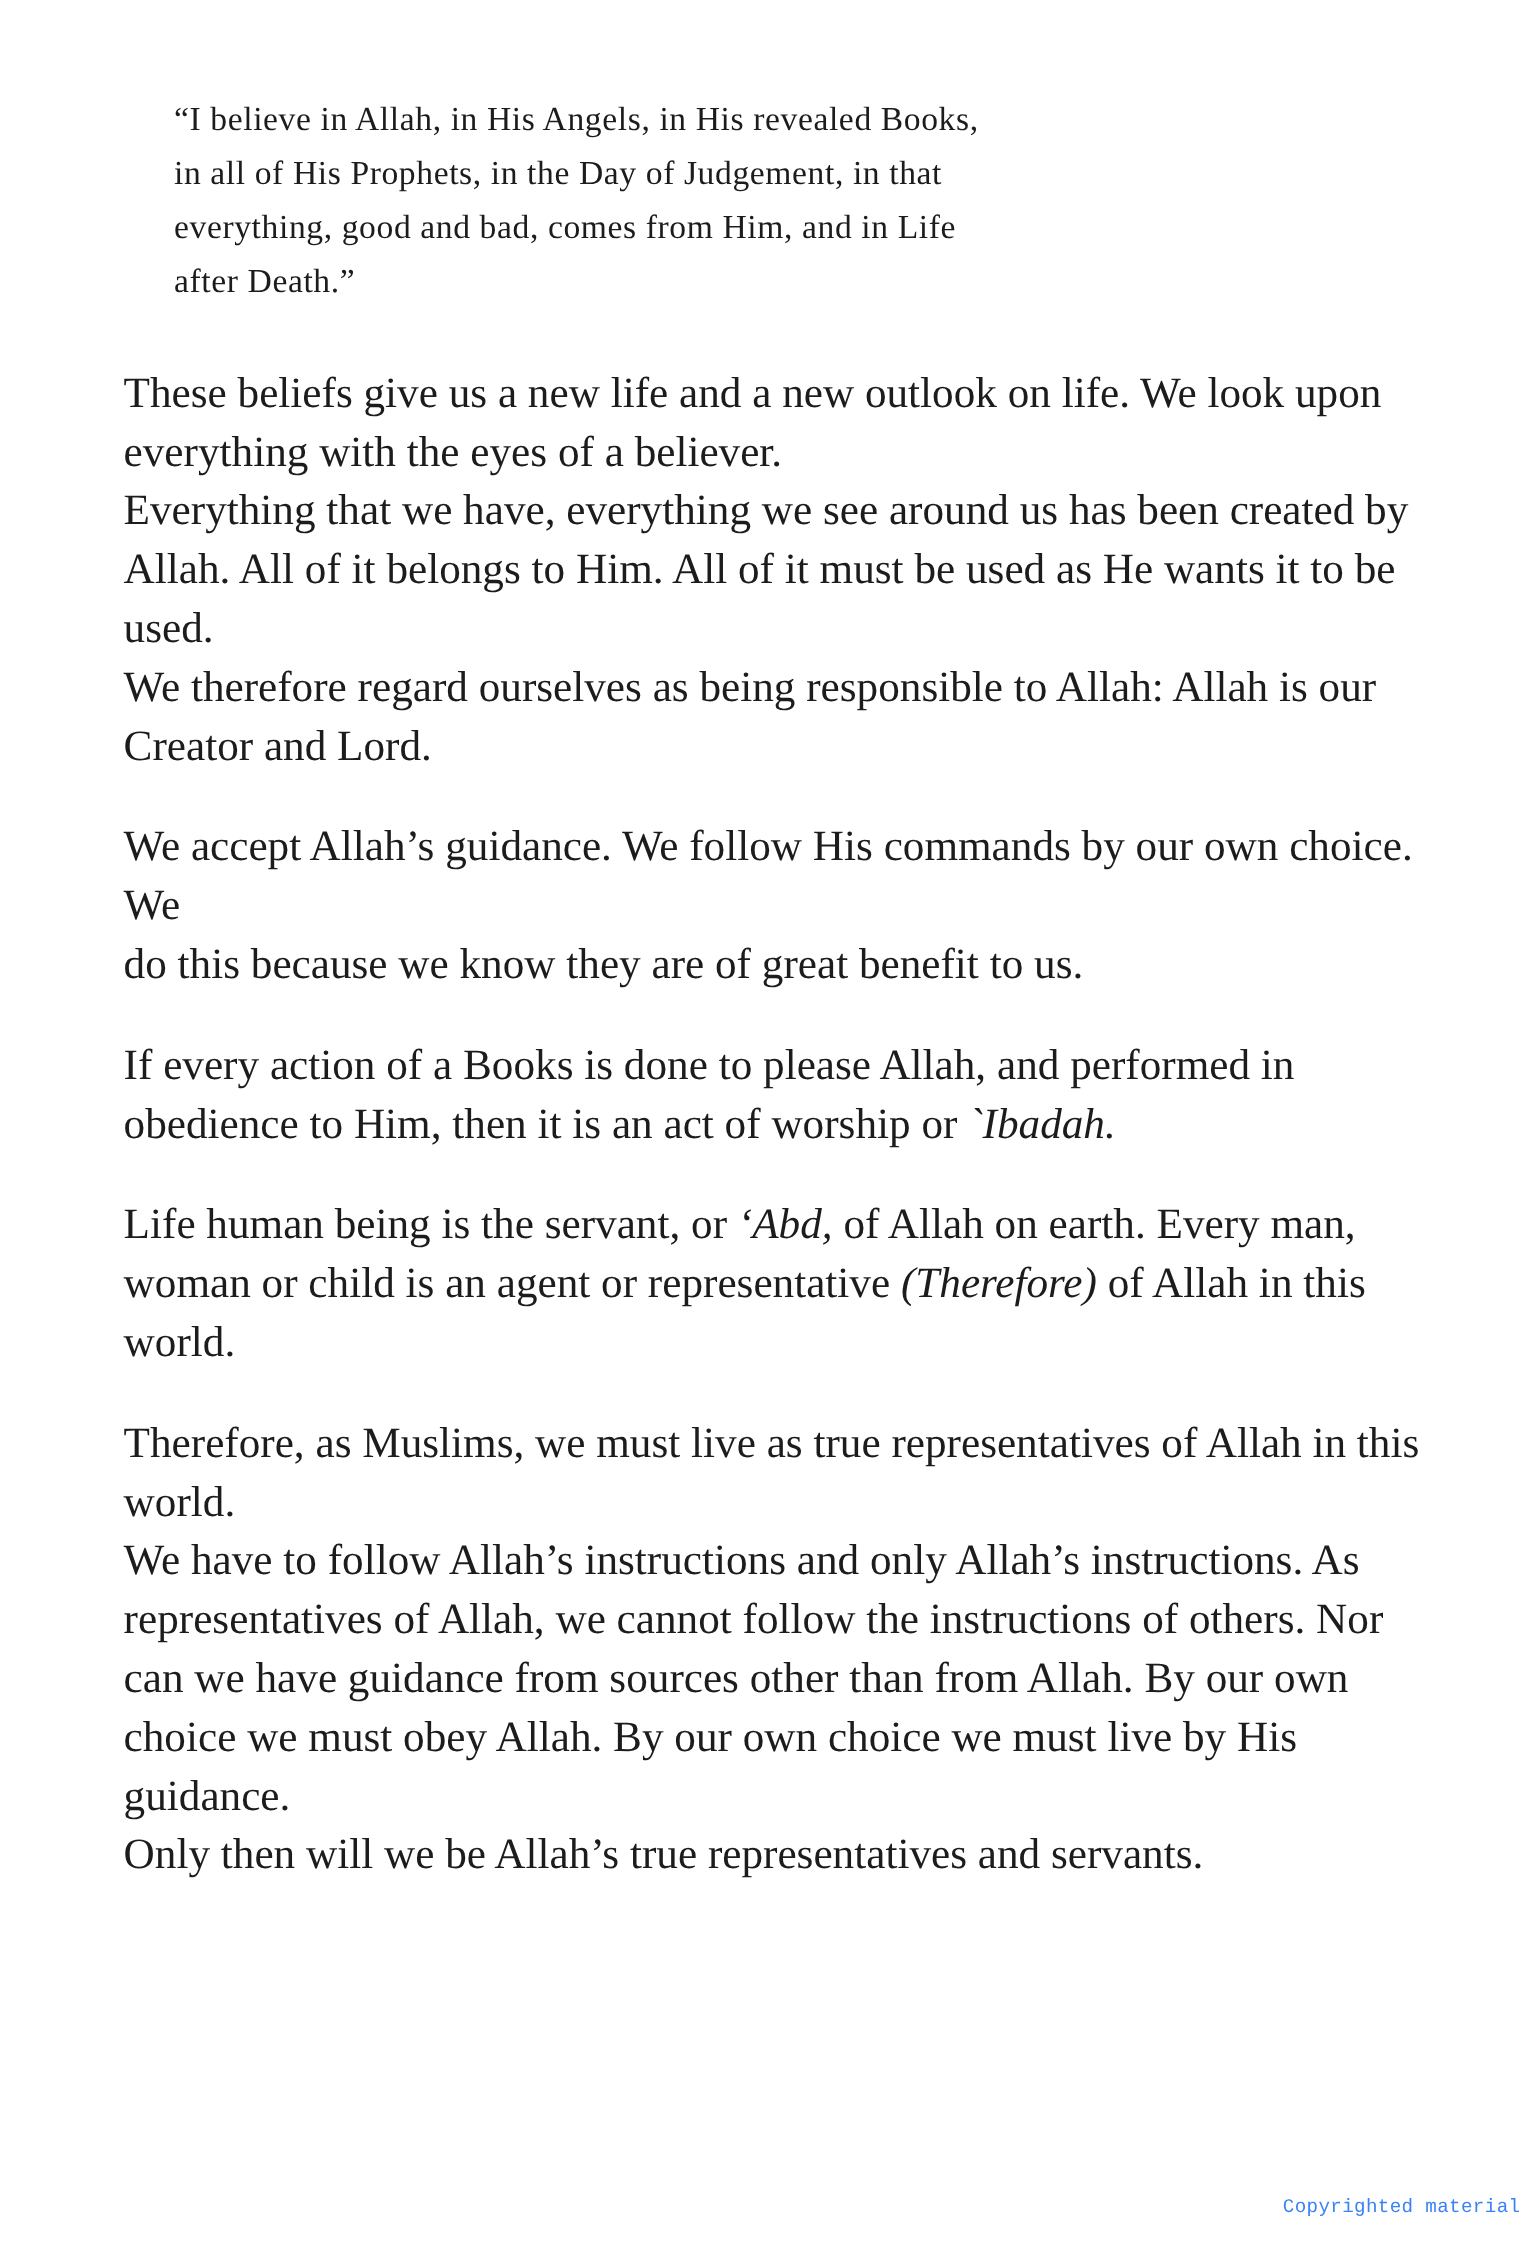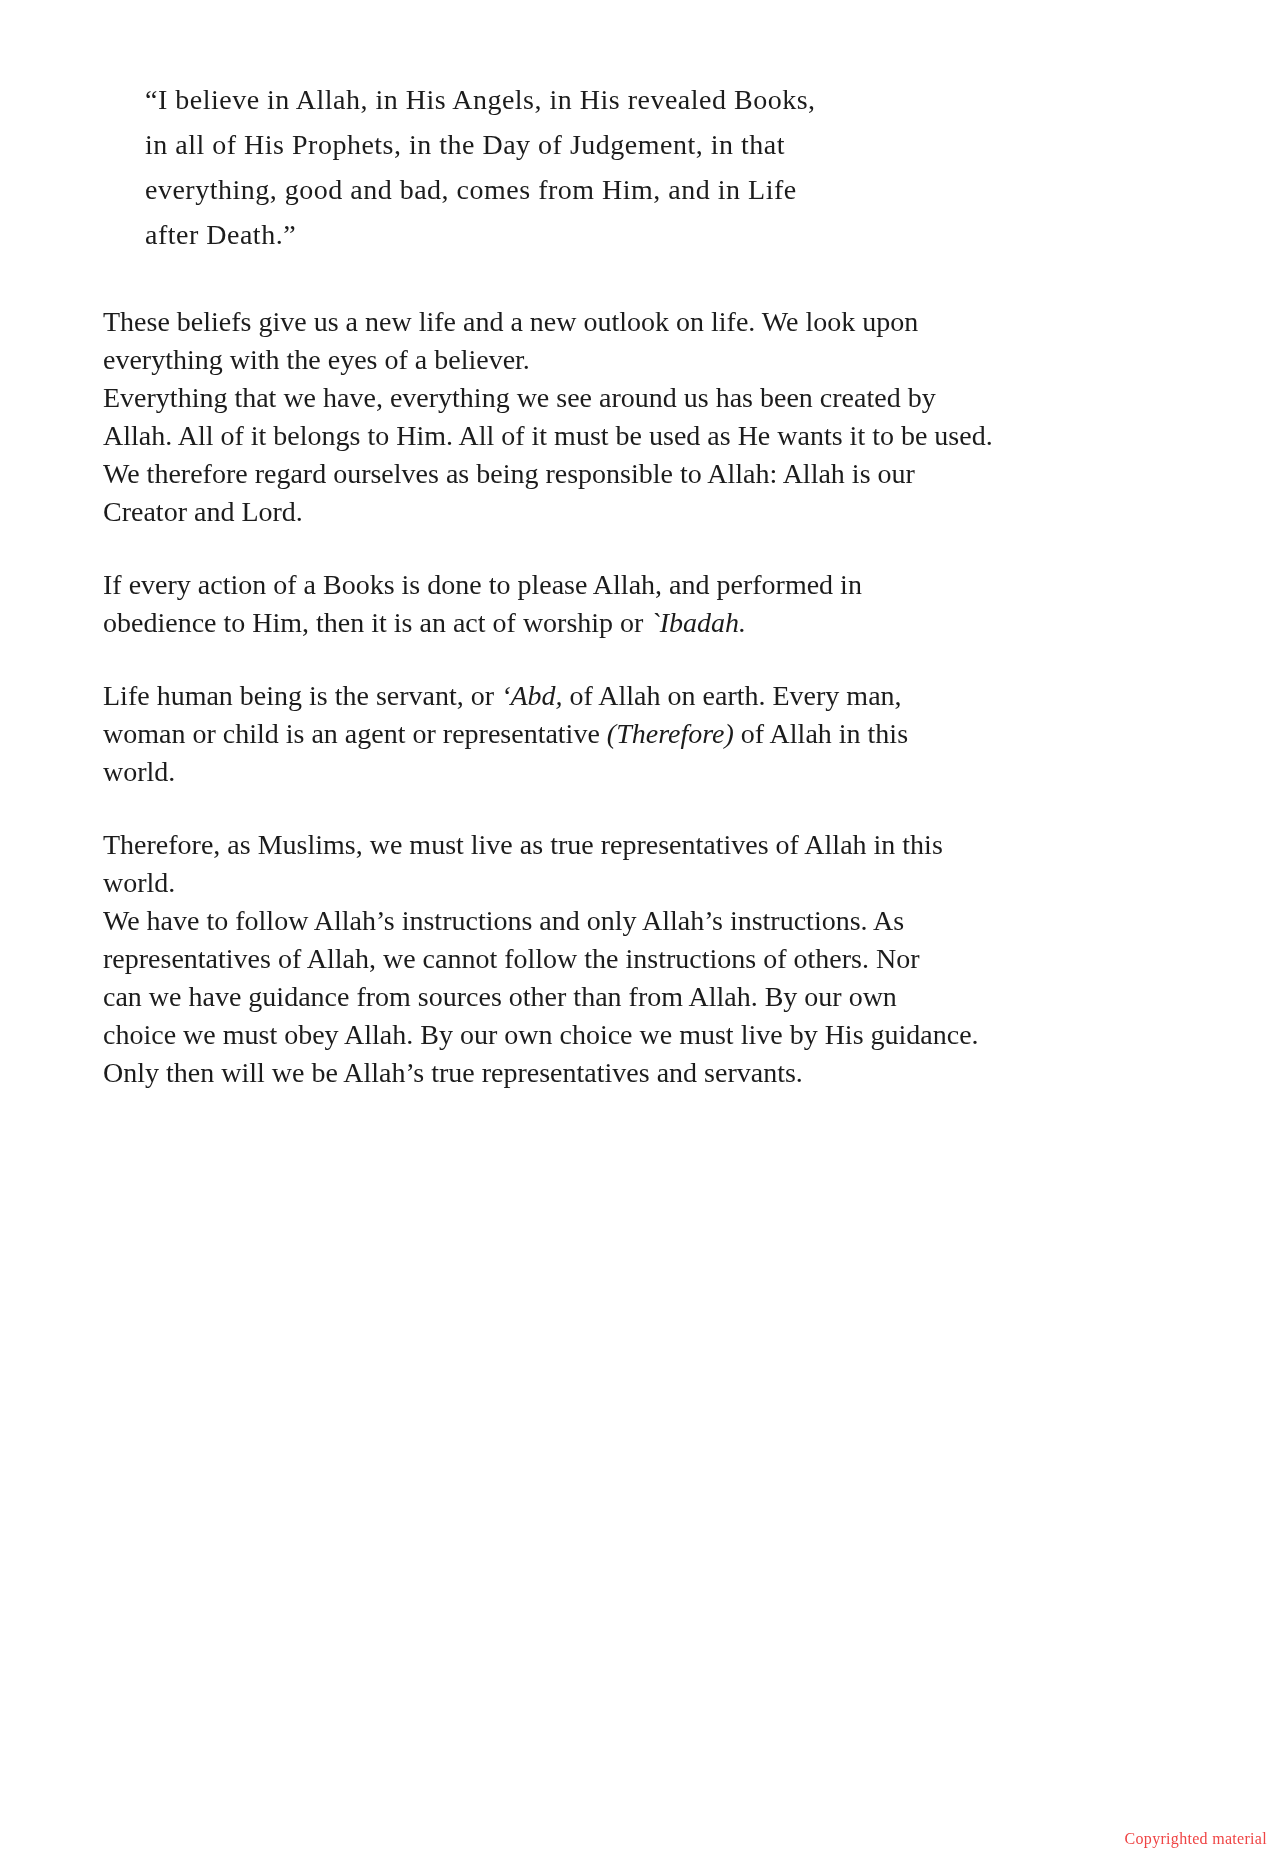--- a/index.html
+++ b/index.html
@@ -28,56 +28,58 @@
     padding: 0;
     font-size: 28px;
     line-height: 45px;
     letter-spacing: 0.5px;
     white-space: pre-line;
     max-width: 720px;
   }
   .para {
     margin: 0 0 35px 0;
     padding: 0;
-    font-size: 28px;
-    line-height: 38px;
+    font-size: 36px;
+    line-height: 49px;
     white-space: pre-line;
     max-width: 1120px;
   }
   .para i {
     font-style: italic;
     text-align: right;
   }
   .copyright {
     position: absolute;
     top: 1830px;
     right: 13px;
-    font-family: Liberation Serif, serif;
+    font-family: Liberation Mono, monospace;
     font-size: 16px;
     letter-spacing: 0.3px;
-    color: #ef4444;
+    color: #3b82f6;
   }
 </style>
 </head>
 <body>
 
 <main class="page">
 
   <blockquote class="quote"><span>“I believe in Allah, in His Angels, in His revealed Books,
 in all of His Prophets, in the Day of Judgement, in that
 everything, good and bad, comes from Him, and in Life
 after Death.”</span></blockquote>
 
   <p class="para"><span>These beliefs give us a new life and a new outlook on life. We look upon
 everything with the eyes of a believer.
 Everything that we have, everything we see around us has been created by
 Allah. All of it belongs to Him. All of it must be used as He wants it to be used.
 We therefore regard ourselves as being responsible to Allah: Allah is our
 Creator and Lord.</span></p>
 
+  <p class="para"><span>We accept Allah’s guidance. We follow His commands by our own choice. We
+do this because we know they are of great benefit to us.</span></p>
 
 
   <p class="para"><span>If every action of a Books is done to please Allah, and performed in
 obedience to Him, then it is an act of worship or </span><i>`Ibadah.</i></p>
 
   <p class="para"><span>Life human being is the servant, or </span><i>‘Abd,</i><span> of Allah on earth. Every man,
 woman or child is an agent or representative </span><i>(Therefore)</i><span> of Allah in this
 world.</span></p>
 
 

